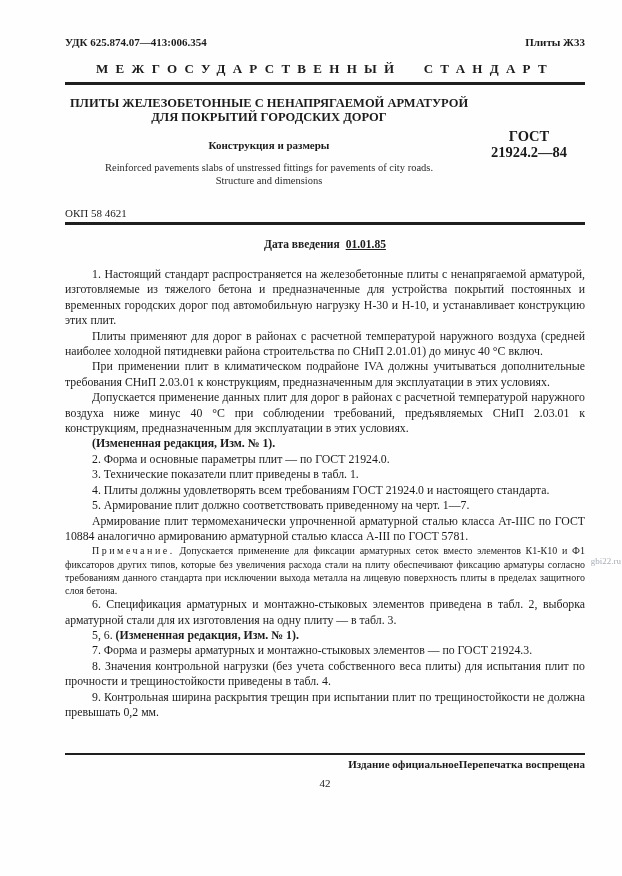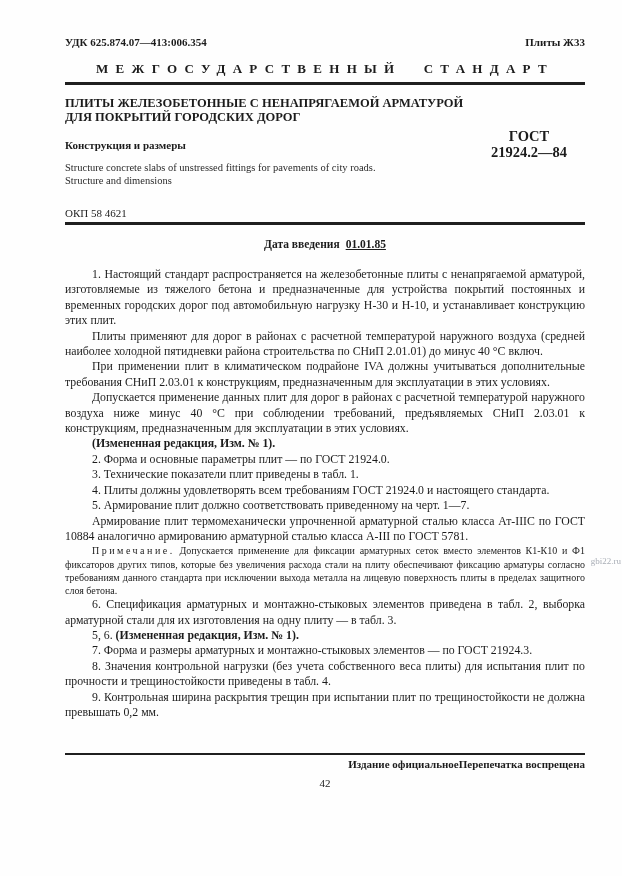--- a/index.html
+++ b/index.html
@@ -19,21 +19,21 @@
 
   .standard-row{
     margin-top:13px;text-align:center;font-weight:bold;font-size:13px;
     letter-spacing:0.56em;word-spacing:0.9em;white-space:nowrap;
   }
   .rule{height:3px;background:#1f1f1f;}
   .rule-1{margin-top:5px;}
   .rule-2{margin-top:3px;}
 
   .header-grid{display:flex;margin-top:11px;}
-  .header-left{width:408px;}
+  .header-left{width:408px;text-align:center;}
   .doc-title{font-weight:bold;font-size:12.5px;line-height:14px;}
   .doc-subtitle{margin-top:15px;font-weight:bold;font-size:11px;}
   .doc-title-en{margin-top:11px;font-size:10.5px;line-height:12.5px;color:#2a2a2a;}
   .header-right{flex:1;text-align:center;font-weight:bold;font-size:14.5px;line-height:16px;padding-top:32px;}
 
   .okp-row{margin-top:20px;font-size:11px;}
   .date-row{margin-top:13px;text-align:center;font-weight:bold;font-size:11.5px;}
   .date-row .date-value{text-decoration:underline;margin-left:6px;}
 
   .body-text{margin-top:17px;font-size:11.8px;line-height:15.4px;text-align:justify;}
@@ -68,21 +68,21 @@
     <div class="rule rule-1"></div>
 
     <div class="header-grid">
       <div class="header-left">
         <div class="doc-title">
           <div>ПЛИТЫ ЖЕЛЕЗОБЕТОННЫЕ С НЕНАПРЯГАЕМОЙ АРМАТУРОЙ</div>
           <div>ДЛЯ ПОКРЫТИЙ ГОРОДСКИХ ДОРОГ</div>
         </div>
         <div class="doc-subtitle">Конструкция и размеры</div>
         <div class="doc-title-en">
-          <div>Structure concrete slabs of unstressed fittings for pavements of city roads.</div>
+          <div>Reinforced pavements slabs of unstressed fittings for pavements of city roads.</div>
           <div>Structure and dimensions</div>
         </div>
       </div>
       <div class="header-right">
         <div>ГОСТ</div>
         <div>21924.2—84</div>
       </div>
     </div>
 
     <div class="okp-row">ОКП 58 4621</div>

